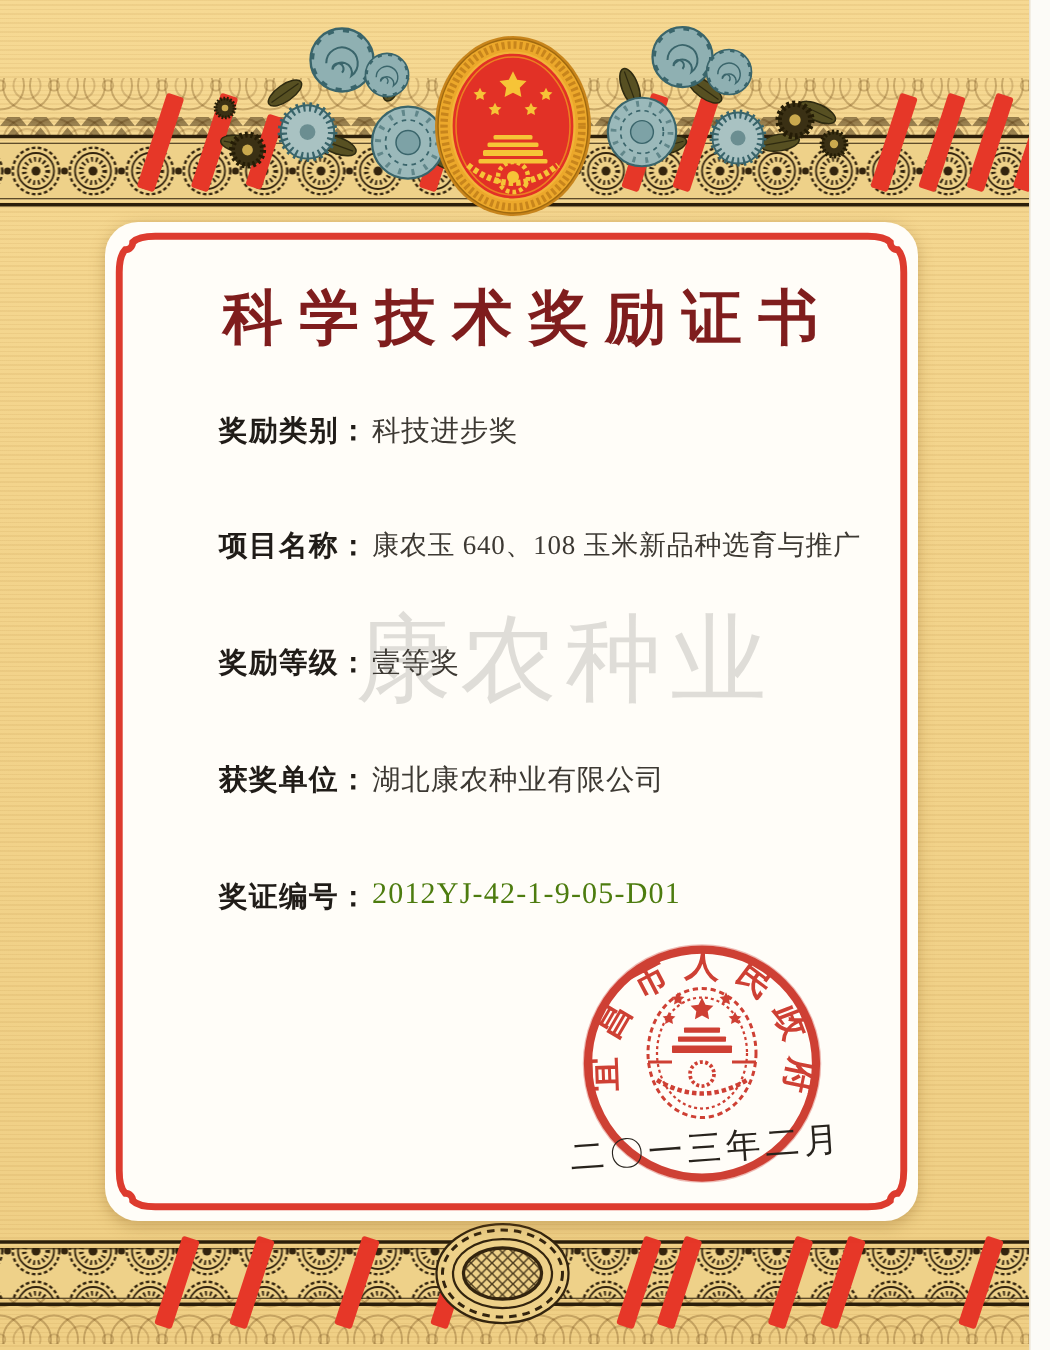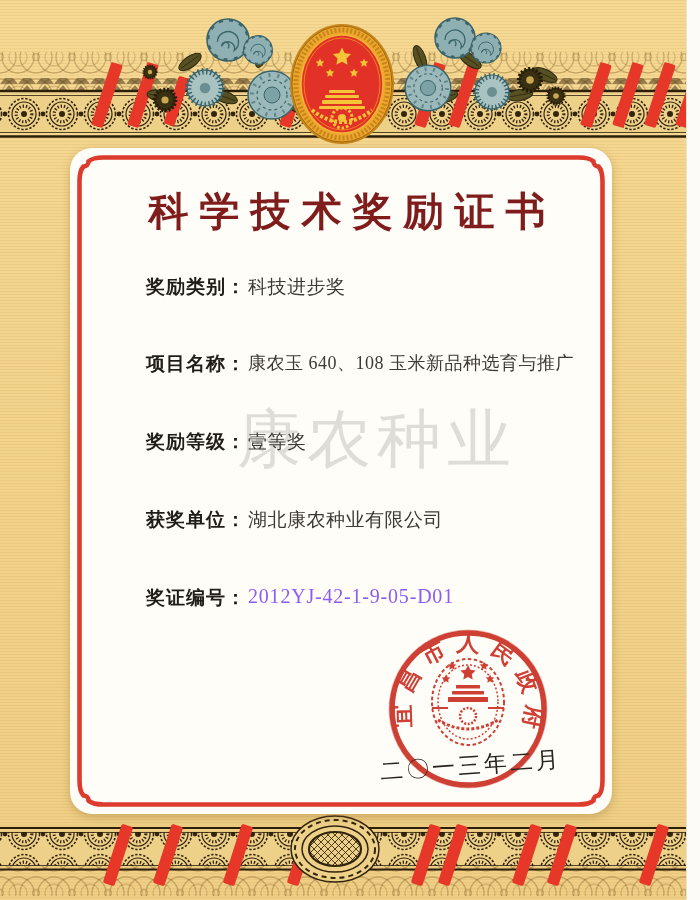--- a/index.html
+++ b/index.html
@@ -36,21 +36,21 @@
   .row .lbl{
     font-weight:bold;font-size:19px;color:#201c18;letter-spacing:1px;
     width:102px;flex:0 0 auto;
   }
   .row .val{
     font-family:Liberation Serif, serif;
     font-size:19px;color:#3d3933;letter-spacing:0.5px;
   }
   .row1{top:126px}.row2{top:203px}.row3{top:281px}.row4{top:359px}.row5{top:437px}
   .row2 .val{font-size:18px}
-  .row5 .val{font-size:20px;letter-spacing:0.8px;color:#8b5cf6}
+  .row5 .val{font-size:20px;letter-spacing:0.8px;color:#4d7c0f}
   .seal{position:absolute;left:312px;top:476px;mix-blend-mode:multiply;opacity:0.95;}
   .seal-text{
     font-family:"Liberation Serif","DejaVu Serif",serif;
     font-size:23px;font-weight:bold;letter-spacing:9.5px;fill:#cc352a;
   }
   .date{
     position:absolute;left:310px;top:602px;
     font-family:"Liberation Serif","DejaVu Serif",serif;
     font-size:23px;color:#28231d;letter-spacing:3px;white-space:nowrap;
     transform:rotate(-4deg);

